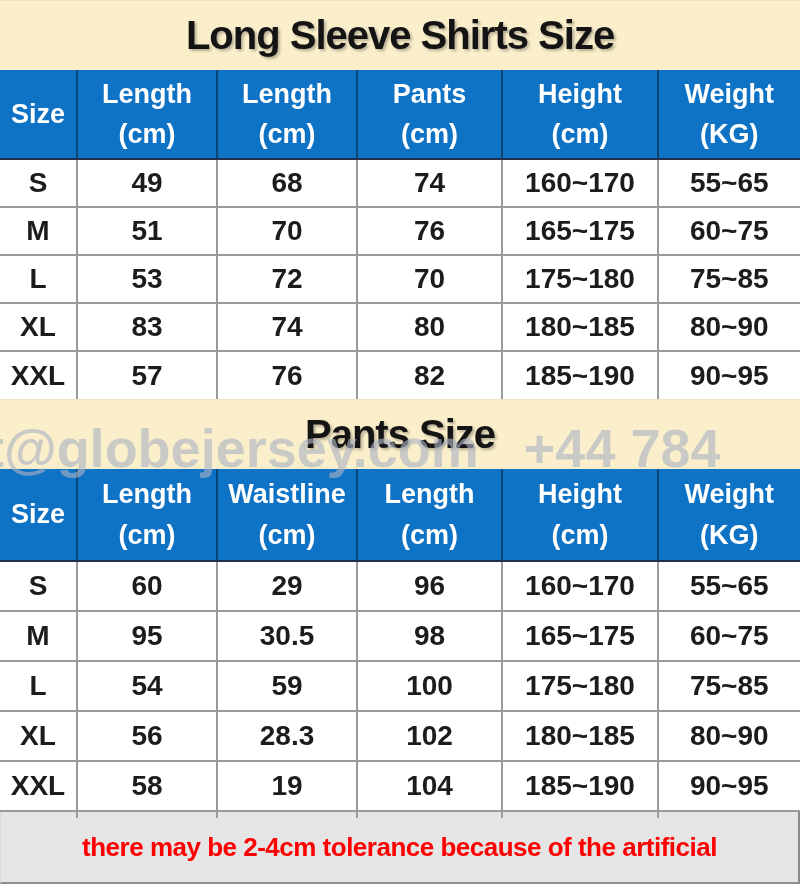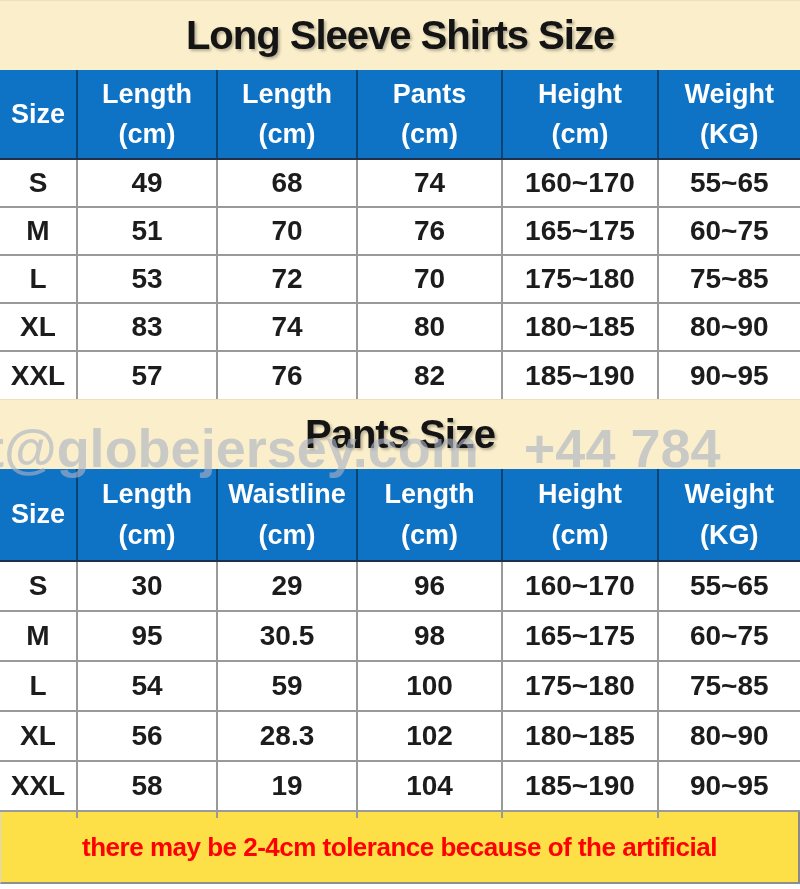--- a/index.html
+++ b/index.html
@@ -56,21 +56,21 @@
     pointer-events:none;
   }
 
   
   .footer{
     position:relative;height:70px;
     border-bottom:2px solid #8f8f8f;
     border-right:2px solid #8a8a8a;
     border-left:1px solid #d8d8d8;
     display:flex;align-items:center;justify-content:center;
-    background:#fde047;
+    background:#e5e5e5;
   }
   .note{
     color:var(--red,#FF0000);font-size:26px;font-weight:700;
     letter-spacing:-0.5px;white-space:nowrap;
   }
 
   
   .tick{position:absolute;width:2px;height:7px;background:#9a9a9a;top:811px;}
   .tick.c1{left:76px;}.tick.c2{left:216px;}.tick.c3{left:356px;}
   .tick.c4{left:501px;}.tick.c5{left:657px;}
@@ -200,21 +200,21 @@
           </th>
           <th>
             <div class="h-label">Weight</div>
             <div class="h-unit">(KG)</div>
           </th>
         </tr>
       </thead>
       <tbody>
         <tr>
           <td>S</td>
-          <td>30</td>
+          <td>60</td>
           <td>29</td>
           <td>96</td>
           <td>160~170</td>
           <td>55~65</td>
         </tr>
         <tr>
           <td>M</td>
           <td>95</td>
           <td>30.5</td>
           <td>98</td>

